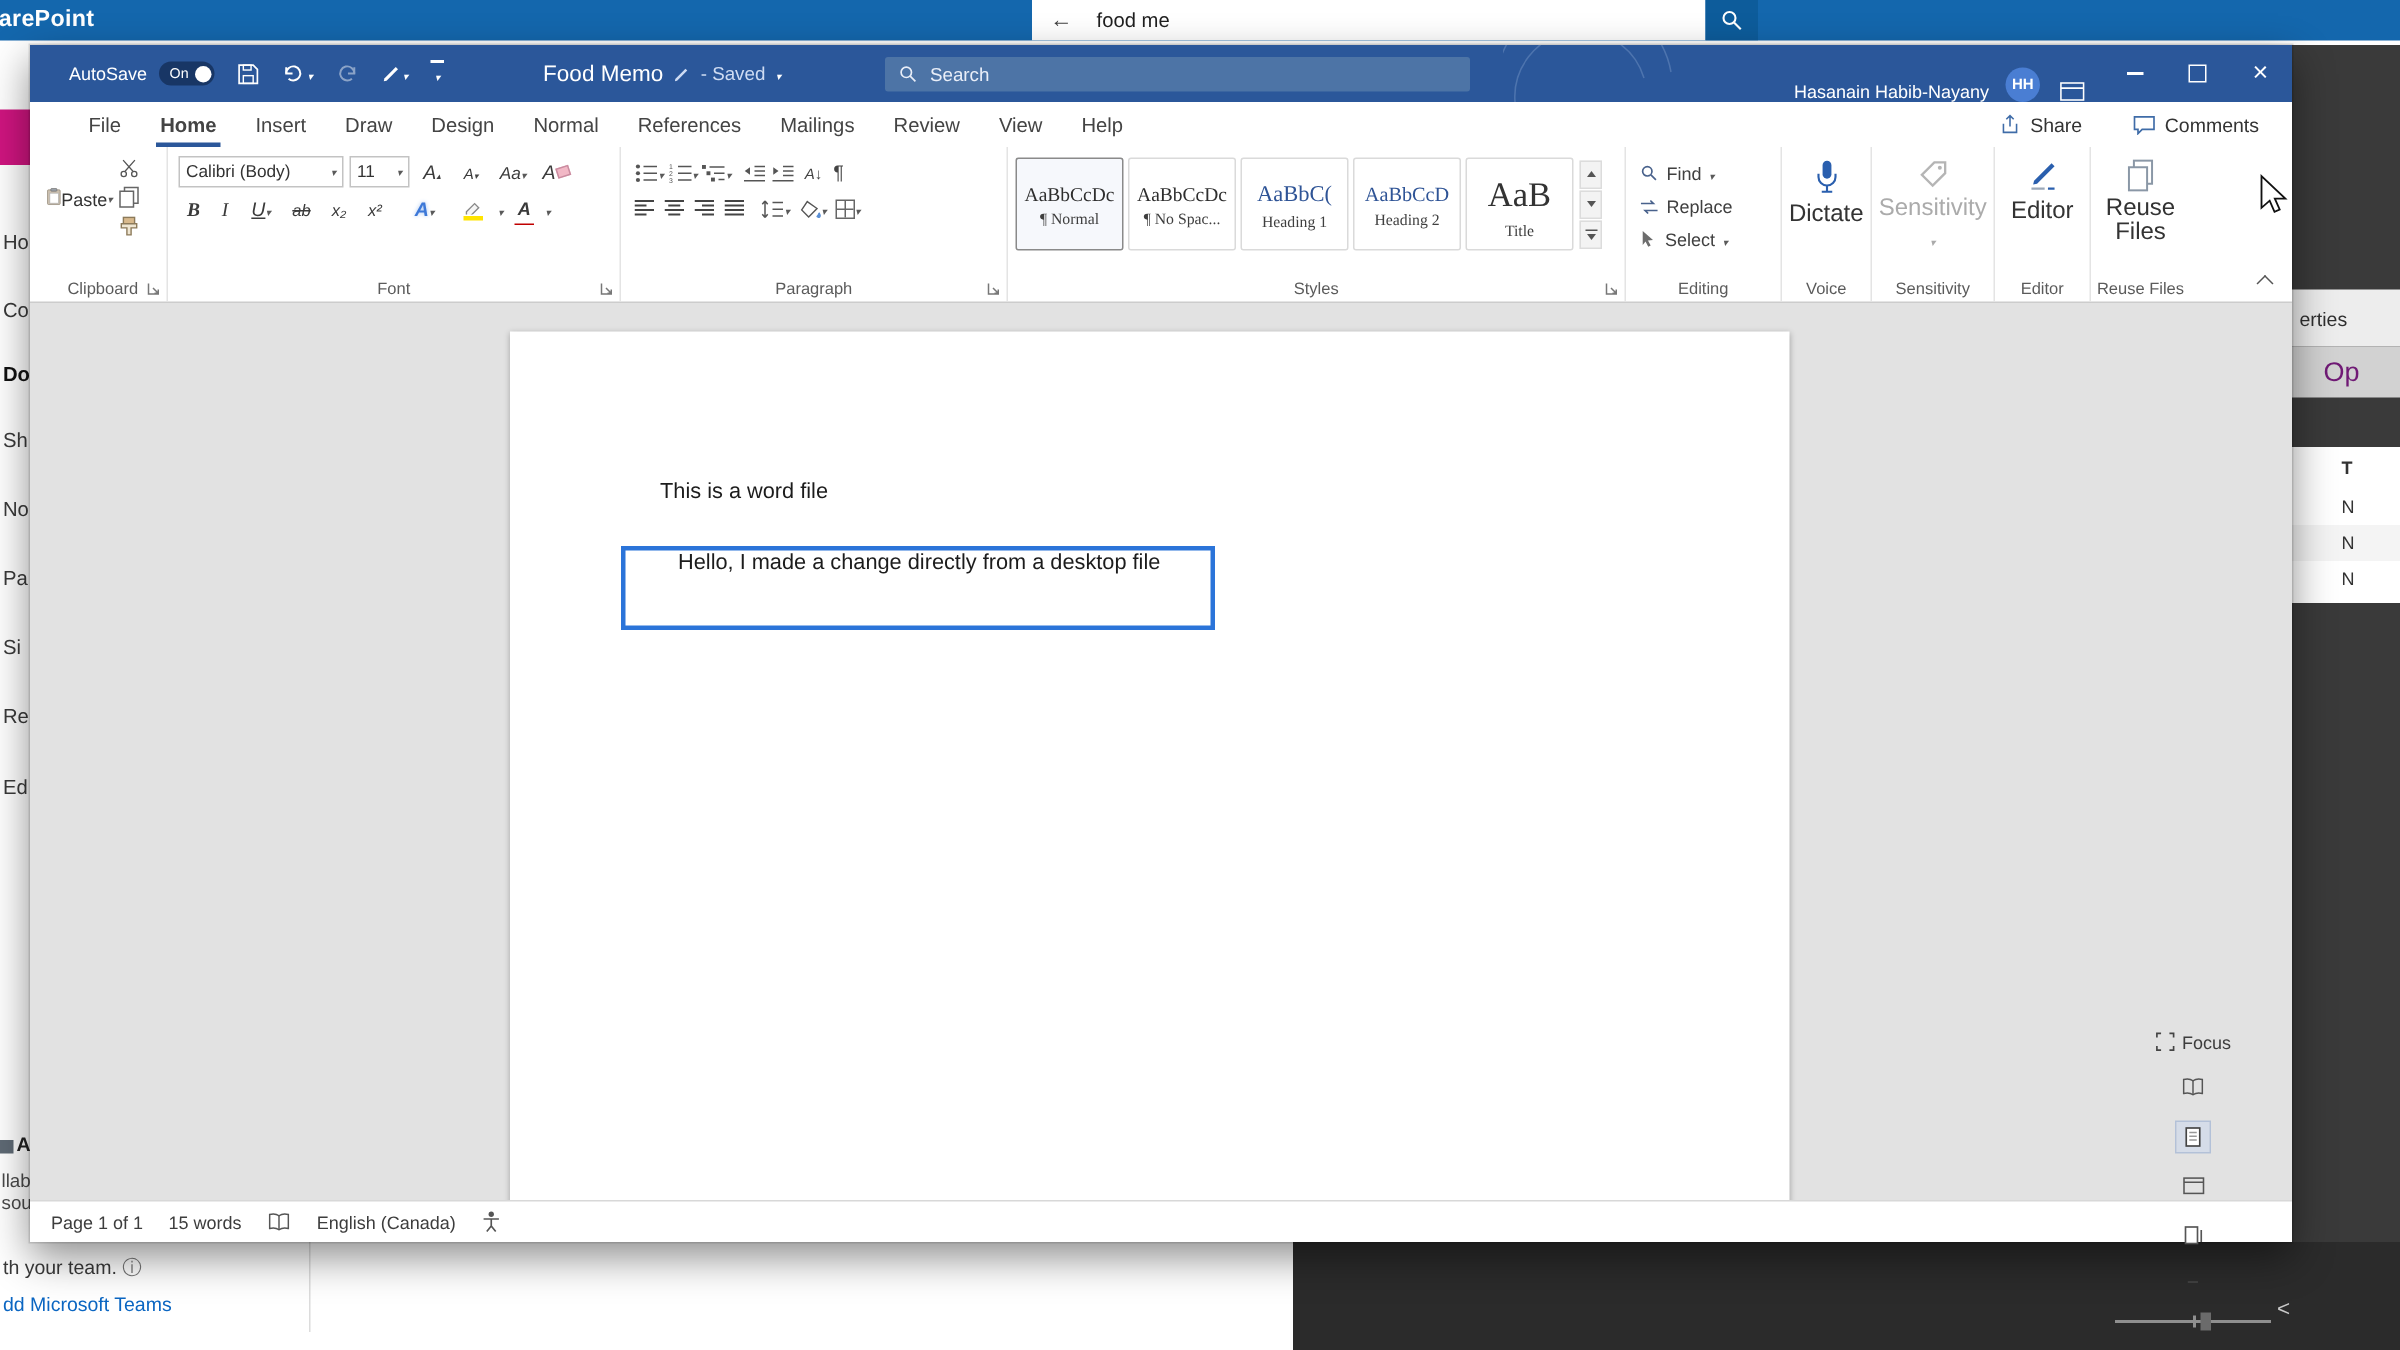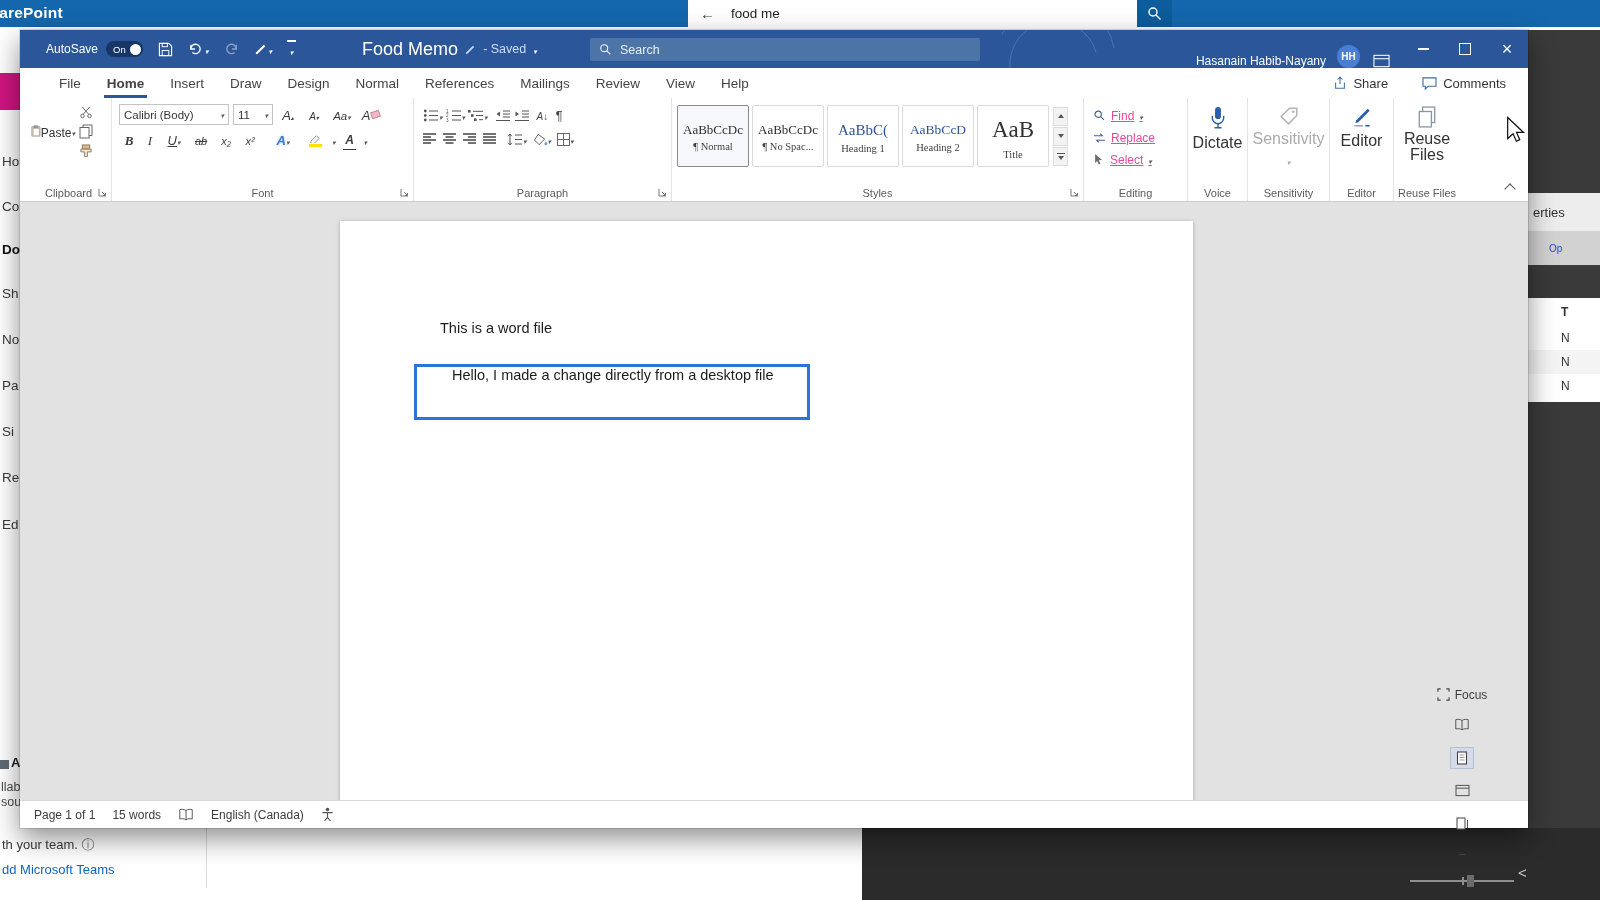--- a/index.html
+++ b/index.html
@@ -24,21 +24,21 @@
   .spfrag{position:absolute;color:#4a4a4a;font-size:12.5px;white-space:nowrap;overflow:hidden;}
   .spfooter-text{position:absolute;left:2px;top:836px;font-size:13px;color:#3a3a3a;white-space:nowrap;}
   .spfooter-link{position:absolute;left:2px;top:862px;font-size:13px;color:#0b66c2;white-space:nowrap;}
   .spdivider{position:absolute;left:206px;top:828px;width:1px;height:60px;background:#dcdcdc;}
 
   
   .rp-bg{position:absolute;left:1528px;top:30px;width:72px;height:798px;background:#3a3a3a;}
   .rp-light{position:absolute;left:1528px;top:193px;width:72px;height:38px;background:#ededed;display:flex;align-items:center;}
   .rp-light span{margin-left:5px;font-size:13px;color:#2f2f2f;}
   .rp-mid{position:absolute;left:1528px;top:231px;width:72px;height:34px;background:#d2d2d2;display:flex;align-items:center;}
-  .rp-mid span{margin-left:21px;font-size:10px;color:#1d4ed8;}
+  .rp-mid span{margin-left:21px;font-size:18px;color:#701a75;}
   .rp-table{position:absolute;left:1528px;top:298px;width:72px;height:104px;background:#fff;font-size:12px;color:#333;}
   .rp-row{position:absolute;left:0;width:72px;height:24px;display:flex;align-items:center;}
   .rp-row span{margin-left:33px;}
   .bottomdark{position:absolute;left:862px;top:828px;width:738px;height:72px;background:#2b2b2b;}
   .bd-back{position:absolute;left:656px;top:36px;color:#c9c9c9;font-size:15px;}
 
   
   #word{position:absolute;left:20px;top:30px;width:1508px;height:798px;background:#fff;
         box-shadow:0 10px 26px rgba(0,0,0,.45),0 0 0 1px rgba(0,0,0,.12);}
 
@@ -50,21 +50,21 @@
   .toggle-label{font-size:9.5px;margin-left:7px;color:#fff;}
   .knob{width:11px;height:11px;border-radius:50%;background:#fff;margin-left:4px;}
   .tb-ic{margin-left:15px;display:flex;align-items:center;gap:2px;}
   .tb-ic.dim{opacity:.45;}
   .cv{display:inline-block;line-height:1;}
   .cv::after{content:"▾";font-size:7px;}
   .cv.w{color:#fff;}
   .cv.dk{color:#5a5a5a;}
   .cv.gy{color:#ababab;}
   .doc-title{margin-left:66px;display:flex;align-items:center;gap:7px;cursor:default;}
-  .doc-title .t{font-size:18px;text-align:right;}
+  .doc-title .t{font-size:15px;text-align:right;}
   .doc-title .s{font-size:12.5px;color:#cfdcf3;}
   .tb-search{position:absolute;left:570px;top:8px;width:390px;height:23px;background:#4d74a6;border-radius:2px;
              display:flex;align-items:center;color:#e9eef8;}
   .tb-search span{font-size:12.5px;margin-left:8px;}
   .tb-right{position:absolute;right:0;top:0;height:38px;display:flex;align-items:flex-end;}
   .tb-user{font-size:12px;margin-right:11px;}
   .tb-badge{width:23px;height:23px;border-radius:50%;background:#4a7ed3;display:flex;align-items:center;justify-content:center;
             font-size:10px;font-weight:700;margin-right:13px;}
   .winbtn{width:42px;height:38px;display:flex;align-items:center;justify-content:center;}
   .mini{width:11px;height:1.5px;background:#fff;}
@@ -122,21 +122,21 @@
   .sty-prev.h2{font-size:13.5px;color:#2f5496;}
   .sty-prev.ttl{font-size:23px;color:#333;}
   .sty-name{font-size:10.5px;color:#3f3f3f;margin-top:1px;}
   .styrail{width:15px;margin-left:4px;margin-top:3px;display:flex;flex-direction:column;gap:1px;}
   .styrail .rb{height:19px;background:#f3f3f3;border:1px solid #dcdcdc;display:flex;flex-direction:column;
                align-items:center;justify-content:center;box-sizing:border-box;}
   .tri-u{width:0;height:0;border-left:3.5px solid transparent;border-right:3.5px solid transparent;border-bottom:4.5px solid #555;}
   .tri-d{width:0;height:0;border-left:3.5px solid transparent;border-right:3.5px solid transparent;border-top:4.5px solid #555;}
   .morebar{width:8px;height:1.5px;background:#555;margin-bottom:1.5px;}
   
-  .ed-row{display:flex;align-items:center;gap:5px;height:19px;font-size:12px;color:#ec4899;margin-left:4px;text-decoration:underline;}
+  .ed-row{display:flex;align-items:center;gap:5px;height:19px;font-size:12px;color:#404040;margin-left:4px;}
   .bigbtn{display:flex;flex-direction:column;align-items:center;padding-top:4px;font-size:16px;color:#333;gap:4px;text-align:center;}
   .bigbtn.dis{color:#ababab;}
   .chev-up{position:absolute;right:14px;bottom:8px;width:7px;height:7px;border-left:1.6px solid #555;
            border-top:1.6px solid #555;transform:rotate(45deg);}
 
   
   .canvas{position:absolute;left:0;right:0;top:172px;bottom:28px;background:#e2e2e2;overflow:hidden;}
   .page{position:absolute;left:320px;top:19px;width:853px;height:780px;background:#fff;box-shadow:0 1px 4px rgba(0,0,0,.28);}
   .docline{position:absolute;left:100px;top:99px;font-size:14.5px;color:#1c1c1c;}
   .docbox{position:absolute;left:74px;top:143px;width:378px;height:50px;border:3.5px solid #2b74d9;

